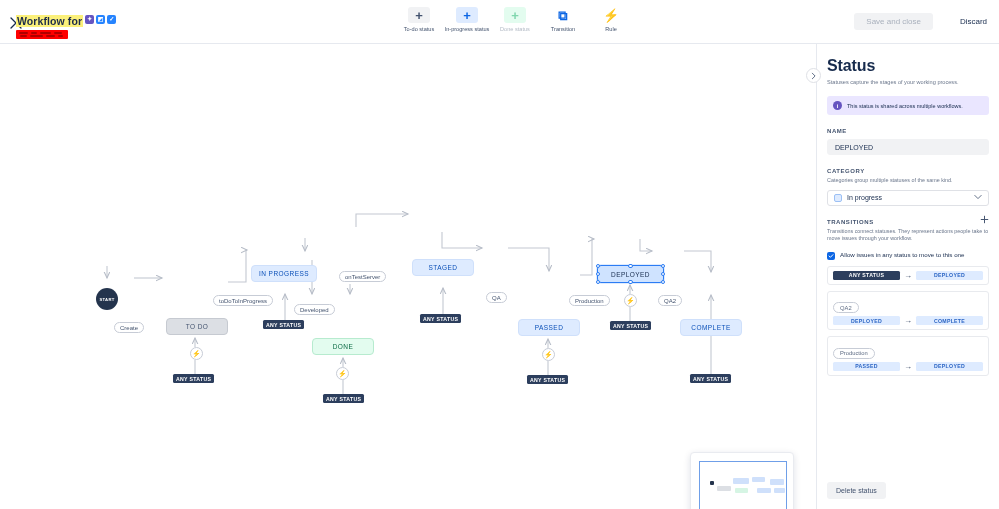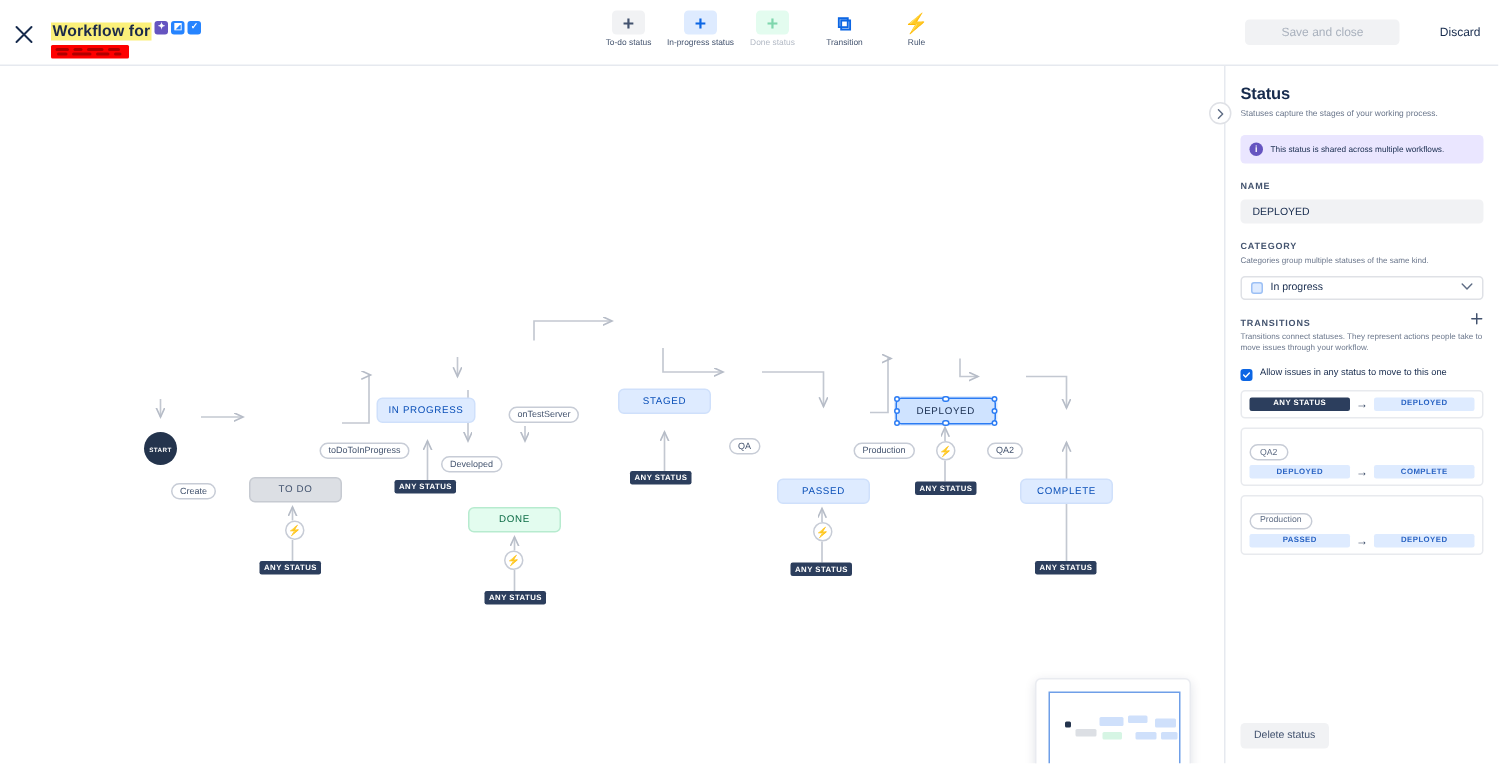--- a/index.html
+++ b/index.html
@@ -16,21 +16,21 @@
   
   #topbar {
     position: absolute; left: 0; top: 0; width: 999px; height: 44px;
     background: #ffffff; border-bottom: 1px solid #e6e9ef;
     z-index: 30;
   }
   #close-btn {
     position: absolute; left: 6px; top: 13px; width: 20px; height: 20px;
     cursor: pointer;
   }
-  #title-wrap { position: absolute; left: 34px; top: 11px; }
+  #title-wrap { position: absolute; left: 16px; top: 11px; }
   #wf-title {
     font-size: 10.5px; font-weight: 700; color: #1b2a4a;
     background: #fbf07a; display: inline-block; padding: 0 1px;
     line-height: 12px; letter-spacing: .1px;
   }
   .app-badge {
     display: inline-block; width: 9px; height: 9px; border-radius: 2px;
     margin-left: 2px; vertical-align: 1px; position: relative;
   }
   .app-badge span {
@@ -59,21 +59,21 @@
     width: 22px; height: 16px; border-radius: 3px;
     display: flex; align-items: center; justify-content: center;
     font-size: 13px; line-height: 1; font-weight: 700;
   }
   .tool .tlabel { font-size: 5.6px; margin-top: 3px; color: #44546f; white-space: nowrap; }
   .tool.disabled .tlabel { color: #b3bac5; }
 
   #save-close {
     position: absolute; right: 66px; top: 13px;
     background: #f1f2f4; color: #a9b1bd;
-    font-size: 8px; padding: 4px 24px; border-radius: 3px;
+    font-size: 8px; padding: 4px 12px; border-radius: 3px;
     border: none; cursor: default; font-family: inherit;
   }
   #discard {
     position: absolute; right: 8px; top: 13px;
     background: transparent; color: #172b4d;
     font-size: 8px; padding: 4px 4px; border: none; cursor: pointer;
     font-family: Liberation Sans, sans-serif;
   }
 
   
@@ -146,21 +146,21 @@
     background: #fff; border-left: 1px solid #e6e9ef;
     z-index: 25;
   }
   #collapse-btn {
     position: absolute; left: -11px; top: 24px; width: 15px; height: 15px;
     border-radius: 50%; background: #fff; border: 1px solid #dfe1e6;
     display: flex; align-items: center; justify-content: center;
     color: #5e6c84; font-size: 7px; cursor: pointer; z-index: 28;
   }
   #p-body { padding: 13px 10px 0 10px; }
-  #p-title { font-size: 11px; font-weight: 700; color: #172b4d; letter-spacing: -.1px; }
+  #p-title { font-size: 16px; font-weight: 700; color: #172b4d; letter-spacing: -.1px; }
   #p-sub { font-size: 5.6px; color: #6b778c; margin-top: 3px; line-height: 8px; }
 
   #info-banner {
     margin-top: 10px; background: #eae6ff; border-radius: 3px;
     padding: 5px 6px; display: flex; align-items: center; gap: 5px;
   }
   #info-icon {
     width: 9px; height: 9px; border-radius: 50%; background: #6554c0;
     color: #fff; font-size: 6px; font-weight: 700; flex: 0 0 auto;
     display: flex; align-items: center; justify-content: center;

